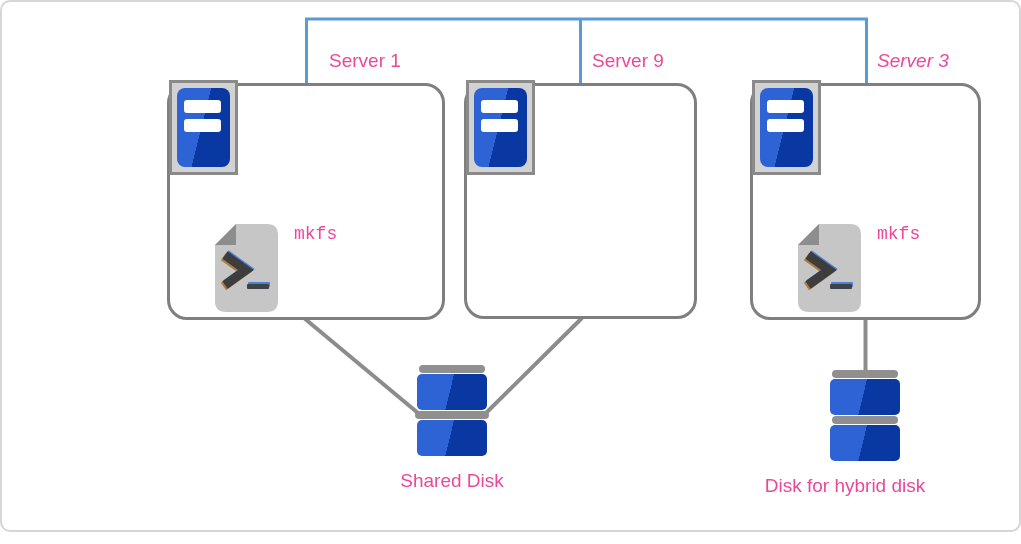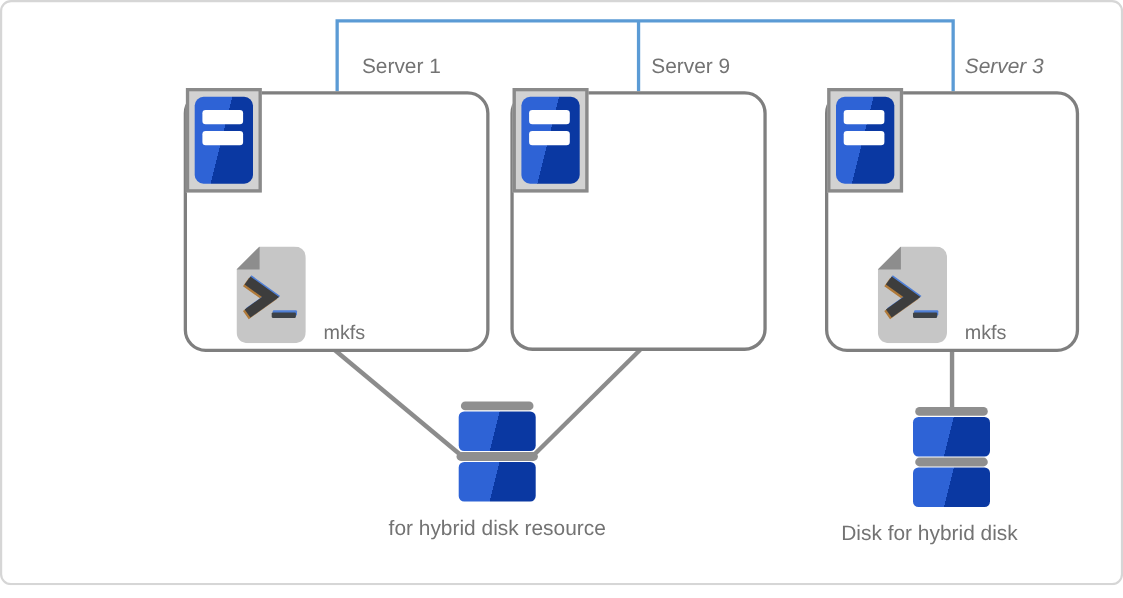--- a/index.html
+++ b/index.html
@@ -5,21 +5,21 @@
   html,body{margin:0;padding:0;background:#fff;}
   .canvas{
     position:relative;
     width:1021px;height:532px;
     box-sizing:border-box;
     background:#fff;
     border:2px solid #d6d6d6;
     border-radius:10px;
     overflow:hidden;
     font-family:"Liberation Sans", sans-serif;
-    color:#737373;
+    color:#ec4899;
   }
   .lines{position:absolute;left:0;top:0;z-index:1;}
   .server-box{
     position:absolute;
     box-sizing:border-box;
     background:#fff;
     border:3px solid #7f7f7f;
     border-radius:20px;
     z-index:2;
   }
@@ -56,21 +56,21 @@
     position:absolute;
     left:7px;width:37px;height:13px;
     background:#fff;border-radius:3px;
   }
   .slot-1{top:12px;}
   .slot-2{top:31px;}
 
   .mkfs-group{
     position:absolute;
     left:45px;top:138px;
-    display:flex;align-items:flex-end;gap:16px;
+    display:flex;align-items:flex-start;gap:16px;font-family:Liberation Mono, monospace;
   }
   .mkfs-label{font-size:18px;line-height:20px;}
 
   .disk{
     position:absolute;
     display:flex;flex-direction:column;align-items:center;
     z-index:2;
   }
   #shared-disk{left:412px;top:363px;width:76px;}
   #single-disk{left:827px;top:368px;width:72px;}
@@ -160,21 +160,21 @@
     </div>
   </div>
 
   <div class="disk" id="shared-disk">
     <div class="disk-bar narrow"></div>
     <div class="disk-seg"></div>
     <div class="disk-bar wide"></div>
     <div class="disk-seg"></div>
   </div>
   <div class="disk-label" id="shared-disk-label">
-    <div>for hybrid disk resource</div>
+    <div>Shared Disk</div>
   </div>
 
   <div class="disk" id="single-disk">
     <div class="disk-bar narrow"></div>
     <div class="disk-seg"></div>
     <div class="disk-bar narrow"></div>
     <div class="disk-seg"></div>
   </div>
   <div class="disk-label" id="single-disk-label">
     <div>Disk for hybrid disk</div>

